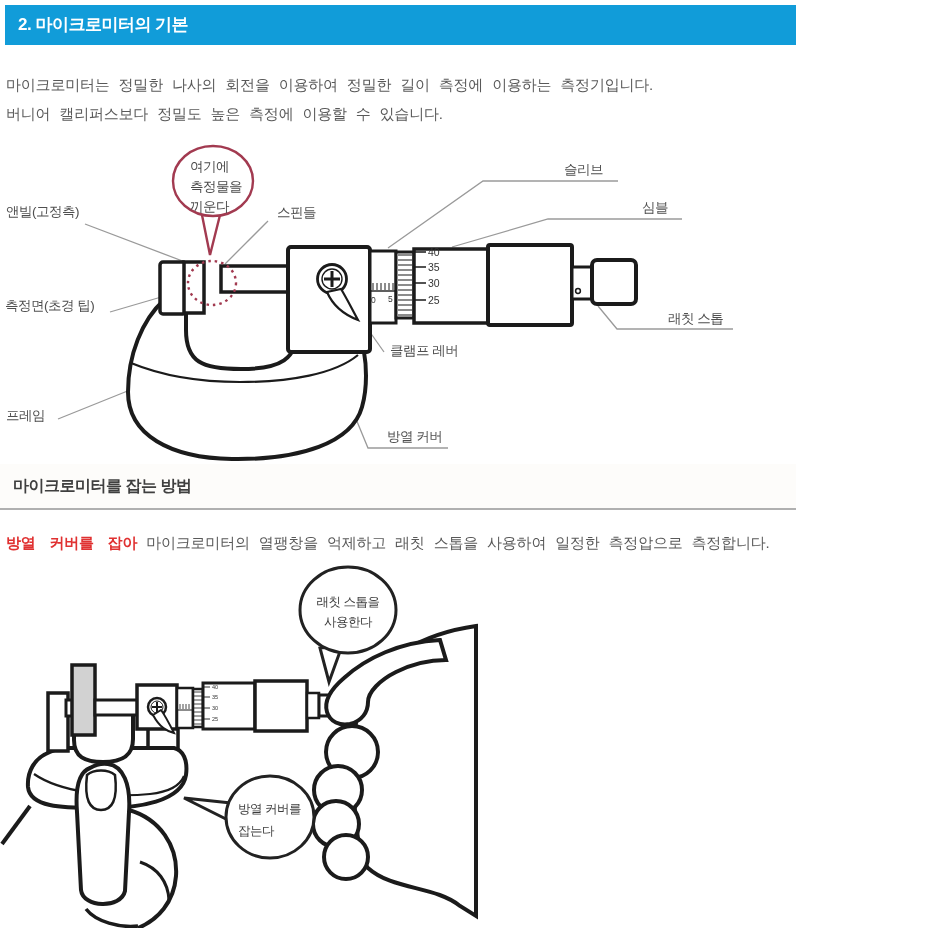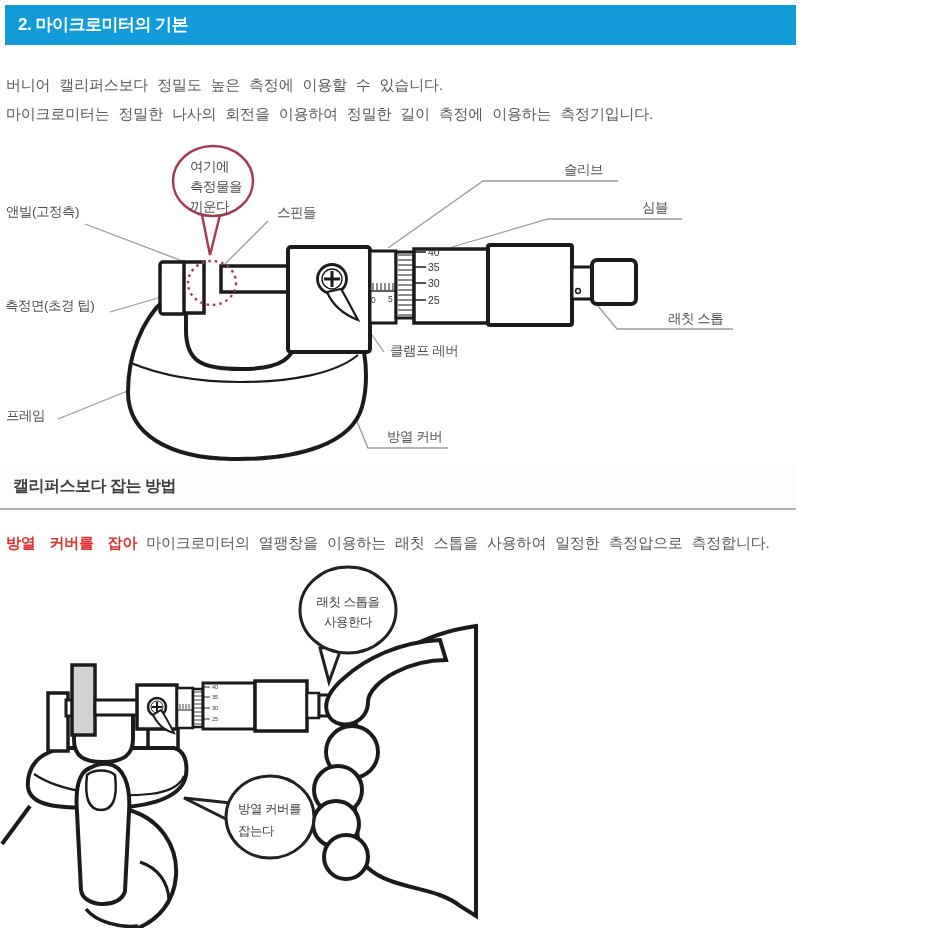--- a/index.html
+++ b/index.html
@@ -34,22 +34,22 @@
 </head>
 <body>
 
 <div id="page">
 
   <div id="title-bar">
     <span class="t">2. 마이크로미터의 기본</span>
   </div>
 
   <div id="intro" class="para">
+    <div>마이크로미터는 정밀한 나사의 회전을 이용하여 정밀한 길이 측정에 이용하는 측정기입니다.</div>
     <div>버니어 캘리퍼스보다 정밀도 높은 측정에 이용할 수 있습니다.</div>
-    <div>마이크로미터는 정밀한 나사의 회전을 이용하여 정밀한 길이 측정에 이용하는 측정기입니다.</div>
   </div>
 
   <svg id="d1" width="932" height="322" viewBox="0 0 932 322">
 
     <g>
       <path class="leader" d="M 85,81 L 193,122"></path>
       <path class="leader" d="M 268,78 L 225,121"></path>
       <path class="leader" d="M 618,38 L 483,38 L 388,105"></path>
       <path class="leader" d="M 682,76 L 548,76 L 452,104"></path>
       <path class="leader" d="M 110,169 L 192,145"></path>
@@ -115,25 +115,25 @@
       <text class="lbl" x="642" y="69">심블</text>
       <text class="lbl" x="5" y="167">측정면(초경 팁)</text>
       <text class="lbl" x="390" y="212">클램프 레버</text>
       <text class="lbl" x="668" y="180">래칫 스톱</text>
       <text class="lbl" x="6" y="277">프레임</text>
       <text class="lbl" x="387" y="298">방열 커버</text>
     </g>
   </svg>
 
   <div id="sub-bar">
-    <span class="t">캘리퍼스보다 잡는 방법</span>
+    <span class="t">마이크로미터를 잡는 방법</span>
   </div>
 
   <div id="grip-text" class="para">
-    <span class="hl">방열 커버를 잡아</span><span> 마이크로미터의 열팽창을 이용하는 래칫 스톱을 사용하여 일정한 측정압으로 측정합니다.</span>
+    <span class="hl">방열 커버를 잡아</span><span> 마이크로미터의 열팽창을 억제하고 래칫 스톱을 사용하여 일정한 측정압으로 측정합니다.</span>
   </div>
 
   <svg id="d2" width="932" height="368" viewBox="0 0 932 368">
 
     <g>
 
       <rect class="ink" stroke-width="3.5" x="148" y="166" width="30" height="26"></rect>
       <path class="ink" stroke-width="4" d="M 50,192 C 34,198 27,212 28,227 C 30,247 62,248 95,248 C 140,249 182,241 186,215
            C 188,200 183,190 174,188 L 60,188 Z"></path>
       <path class="line" stroke-width="2.2" d="M 34,214 C 60,232 110,238 150,234 C 168,232 180,226 184,216"></path>

